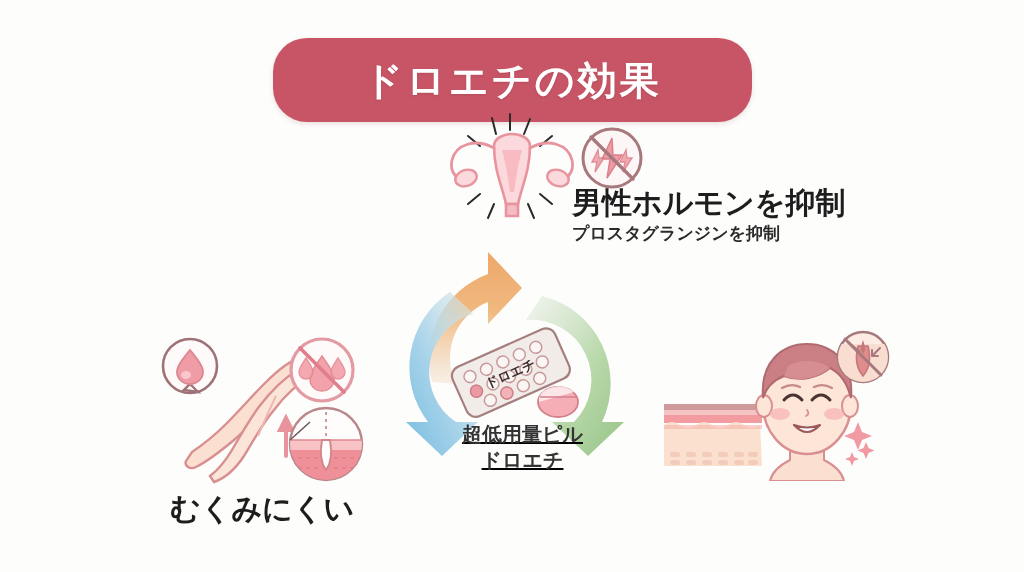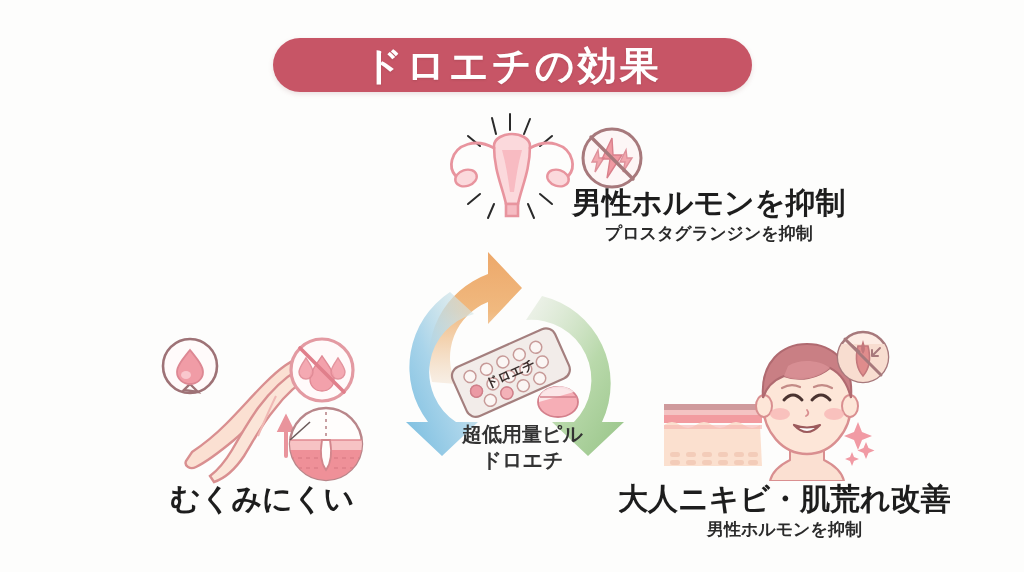--- a/index.html
+++ b/index.html
@@ -16,21 +16,21 @@
     overflow: hidden;
     font-family: "Liberation Sans", "DejaVu Sans", sans-serif;
   }
 
   
   #title-banner {
     position: absolute;
     left: 273px;
     top: 38px;
     width: 479px;
-    height: 54px;
+    height: 84px;
     background: #c75566;
     border-radius: 34px;
     display: flex;
     align-items: center;
     justify-content: center;
     box-shadow: 0 2px 5px rgba(150, 90, 100, 0.18);
   }
   #title-text {
     color: #ffffff;
     font-size: 39px;
@@ -49,33 +49,33 @@
     line-height: 1.12;
     white-space: nowrap;
   }
   .label-sub {
     font-size: 17px;
     font-weight: bold;
     color: #2a2a2a;
     line-height: 1.2;
     white-space: nowrap;
     margin-top: 4px;
-    text-align: center;
   }
 
   #label-top      { left: 572px; top: 186px; text-align: left; }
-  #label-bottom-left  { left: 170px; top: 482px; text-align: left; }
+  #label-bottom-left  { left: 170px; top: 492px; text-align: left; }
   #label-bottom-right { left: 618px; top: 482px; text-align: left; }
 
   #label-center {
     position: absolute;
     left: 440px;
     top: 421px;
     width: 165px;
     text-align: center;
+    text-decoration: underline;
   }
   .center-line {
     font-size: 20px;
     font-weight: bold;
     color: #333333;
     line-height: 1.3;
     white-space: nowrap;
   }
 
   
@@ -347,23 +347,19 @@
 
   <div class="label-block" id="label-top">
     <div class="label-title">男性ホルモンを抑制</div>
     <div class="label-sub">プロスタグランジンを抑制</div>
   </div>
 
   <div class="label-block" id="label-bottom-left">
     <div class="label-title">むくみにくい</div>
   </div>
 
-  <div class="label-block" id="label-bottom-right">
-    <div class="label-title">大人ニキビ・肌荒れ改善</div>
-    <div class="label-sub">男性ホルモンを抑制</div>
-  </div>
 
   <div id="label-center">
     <div class="center-line">超低用量ピル</div>
     <div class="center-line">ドロエチ</div>
   </div>
 
 </div>
 
 </body></html>

